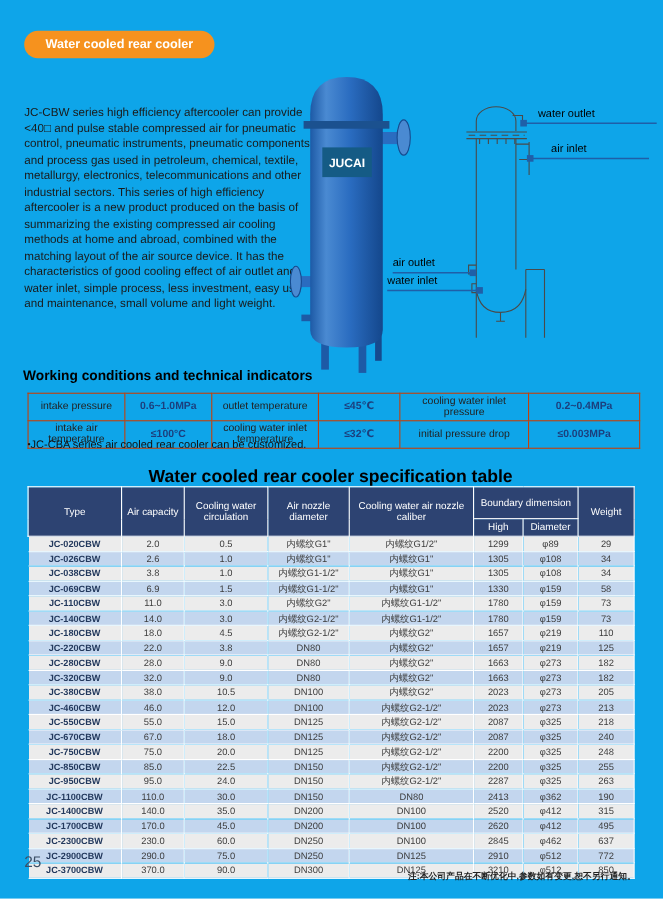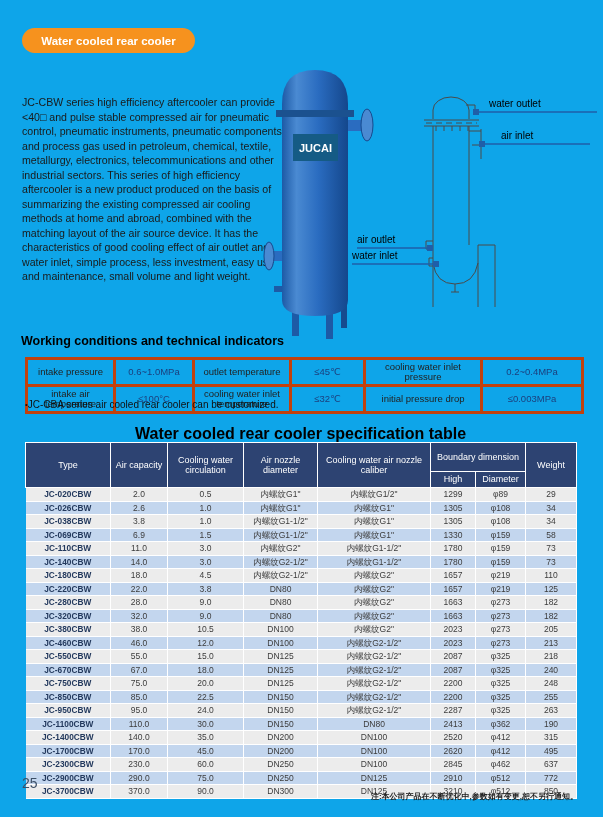--- a/index.html
+++ b/index.html
@@ -32,24 +32,24 @@
 
   .h-working {
     position:absolute; left:21px; top:334px;
     font-size:12.5px; font-weight:bold; color:#000;
   }
 
   table { border-collapse:collapse; }
 
   .wc-table { position:absolute; left:25px; top:357px; width:556px; table-layout:fixed; }
   .wc-table td {
-    border:3px solid #c2410c; text-align:center; vertical-align:middle;
+    border:1px solid #c2410c; text-align:center; vertical-align:middle;
     font-size:9.5px; line-height:1.05; padding:2px 1px; height:19px; color:#222;
   }
-  .wc-table td.val { color:var(--navy-text,#1c3f7d); font-weight:normal; font-size:9.5px; }
+  .wc-table td.val { color:var(--navy-text,#1c3f7d); font-weight:bold; font-size:9.5px; }
 
   .wc-note { position:absolute; left:25px; top:399px; font-size:10px; color:#111; }
   .wc-note .dot { font-size:8px; vertical-align:1px; }
 
   .spec-title {
     position:absolute; left:25px; top:425px; width:551px;
     text-align:center; font-size:16px; font-weight:bold; color:#000;
   }
 
   .spec-table { position:absolute; left:25px; top:442px; width:551px; table-layout:fixed; }

